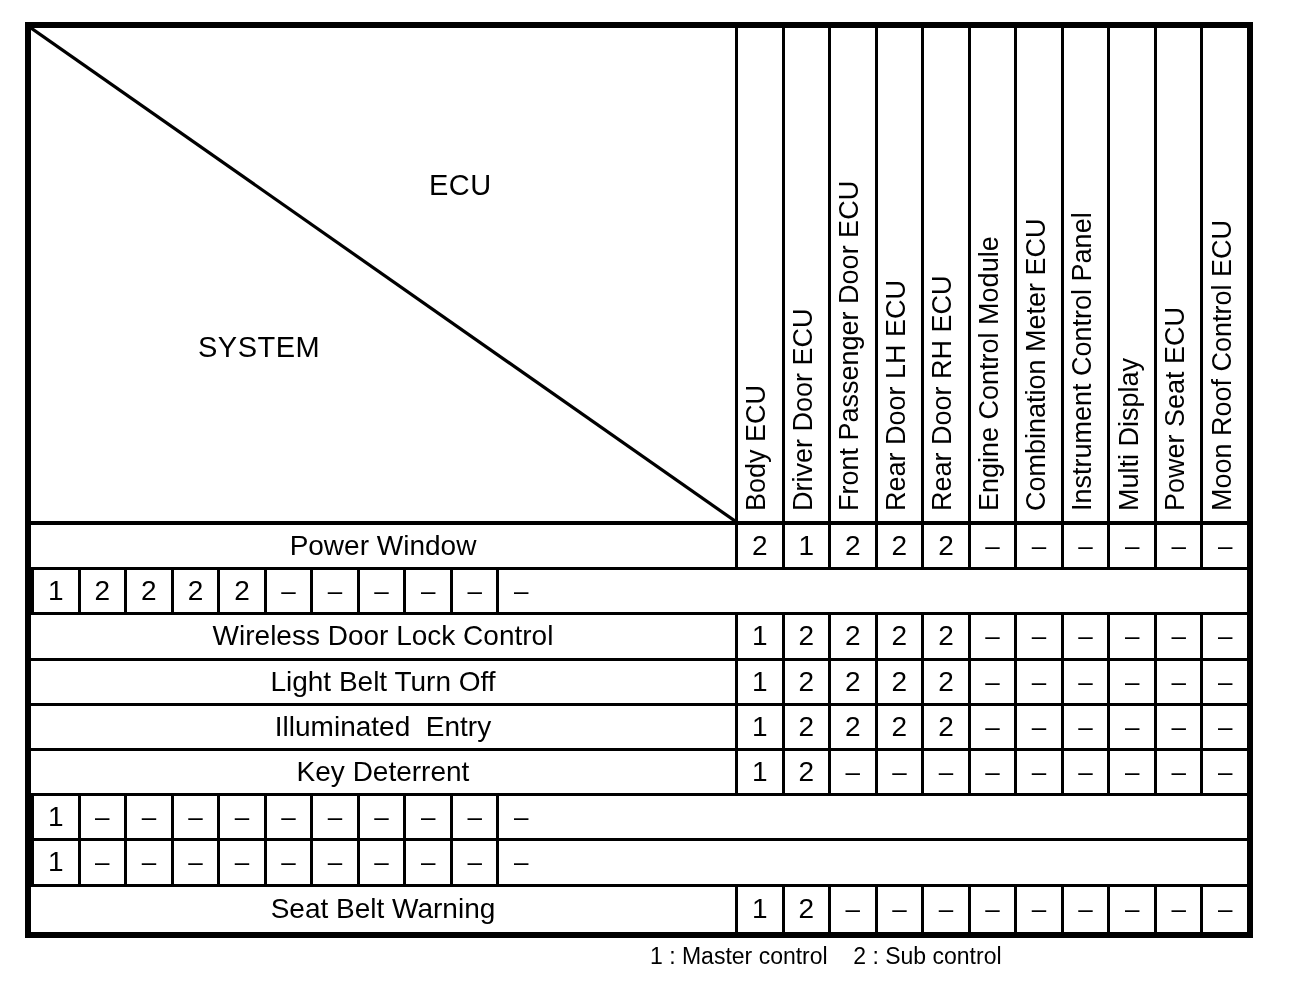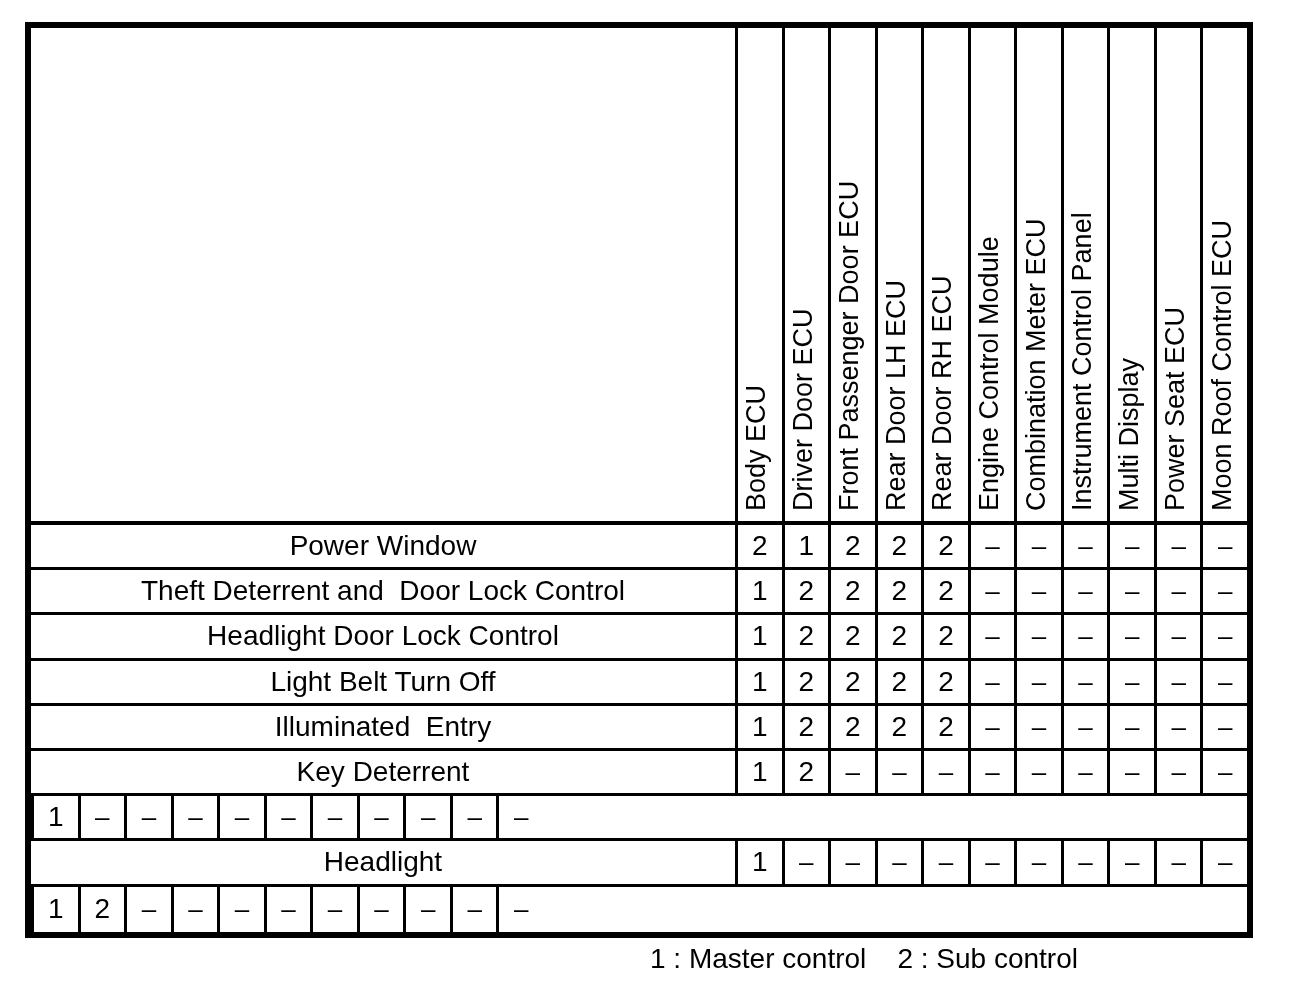--- a/index.html
+++ b/index.html
@@ -166,33 +166,40 @@
   }
   .data-cell.dash {
     font-size: 26px;
   }
 
   
   #legend {
     position: absolute;
     left: 650px;
     top: 945px;
-    font-size: 28px;
+    font-size: 23px;
     line-height: 1;
     white-space: pre;
   }
 </style>
 </head>
 <body>
 
 <div id="page">
 
   <div id="table-frame">
     <div id="inner">
 
+      <div id="corner-cell">
+        <svg id="corner-diagonal" viewBox="0 0 704 493" preserveAspectRatio="none">
+          <line x1="0" y1="0" x2="704" y2="493"></line>
+        </svg>
+        <div class="corner-label" id="ecu-label">ECU</div>
+        <div class="corner-label" id="system-label">SYSTEM</div>
+      </div>
 
       <div id="col-header-strip">
           <div class="col-header">
             <div class="col-header-rot">
               <span>Body ECU</span>
             </div>
           </div>
           <div class="col-header">
             <div class="col-header-rot">
               <span>Driver Door ECU</span>
@@ -256,35 +263,34 @@
             <div class="data-cell">2</div>
             <div class="data-cell">2</div>
             <div class="data-cell dash">–</div>
             <div class="data-cell dash">–</div>
             <div class="data-cell dash">–</div>
             <div class="data-cell dash">–</div>
             <div class="data-cell dash">–</div>
             <div class="data-cell dash">–</div>
           </div>
           <div class="data-row">
-            <div class="row-label">Theft Deterrent and  Door Lock Control</div>
-            <div class="data-cell">1</div>
-            <div class="data-cell">2</div>
-            <div class="data-cell">2</div>
-            <div class="data-cell">2</div>
-            <div class="data-cell">2</div>
-            <div class="data-cell dash">–</div>
-            <div class="data-cell dash">–</div>
-            <div class="data-cell dash">–</div>
-            <div class="data-cell dash">–</div>
-            <div class="data-cell dash">–</div>
-            <div class="data-cell dash">–</div>
-          </div>
-          <div class="data-row">
-            <div class="row-label">Headlight Door Lock Control</div>
+            <div class="data-cell">1</div>
+            <div class="data-cell">2</div>
+            <div class="data-cell">2</div>
+            <div class="data-cell">2</div>
+            <div class="data-cell">2</div>
+            <div class="data-cell dash">–</div>
+            <div class="data-cell dash">–</div>
+            <div class="data-cell dash">–</div>
+            <div class="data-cell dash">–</div>
+            <div class="data-cell dash">–</div>
+            <div class="data-cell dash">–</div>
+          </div>
+          <div class="data-row">
+            <div class="row-label">Wireless Door Lock Control</div>
             <div class="data-cell">1</div>
             <div class="data-cell">2</div>
             <div class="data-cell">2</div>
             <div class="data-cell">2</div>
             <div class="data-cell">2</div>
             <div class="data-cell dash">–</div>
             <div class="data-cell dash">–</div>
             <div class="data-cell dash">–</div>
             <div class="data-cell dash">–</div>
             <div class="data-cell dash">–</div>
@@ -339,34 +345,34 @@
             <div class="data-cell dash">–</div>
             <div class="data-cell dash">–</div>
             <div class="data-cell dash">–</div>
             <div class="data-cell dash">–</div>
             <div class="data-cell dash">–</div>
             <div class="data-cell dash">–</div>
             <div class="data-cell dash">–</div>
             <div class="data-cell dash">–</div>
           </div>
           <div class="data-row">
-            <div class="row-label">Headlight</div>
-            <div class="data-cell">1</div>
-            <div class="data-cell dash">–</div>
-            <div class="data-cell dash">–</div>
-            <div class="data-cell dash">–</div>
-            <div class="data-cell dash">–</div>
-            <div class="data-cell dash">–</div>
-            <div class="data-cell dash">–</div>
-            <div class="data-cell dash">–</div>
-            <div class="data-cell dash">–</div>
-            <div class="data-cell dash">–</div>
-            <div class="data-cell dash">–</div>
-          </div>
-          <div class="data-row">
+            <div class="data-cell">1</div>
+            <div class="data-cell dash">–</div>
+            <div class="data-cell dash">–</div>
+            <div class="data-cell dash">–</div>
+            <div class="data-cell dash">–</div>
+            <div class="data-cell dash">–</div>
+            <div class="data-cell dash">–</div>
+            <div class="data-cell dash">–</div>
+            <div class="data-cell dash">–</div>
+            <div class="data-cell dash">–</div>
+            <div class="data-cell dash">–</div>
+          </div>
+          <div class="data-row">
+            <div class="row-label">Seat Belt Warning</div>
             <div class="data-cell">1</div>
             <div class="data-cell">2</div>
             <div class="data-cell dash">–</div>
             <div class="data-cell dash">–</div>
             <div class="data-cell dash">–</div>
             <div class="data-cell dash">–</div>
             <div class="data-cell dash">–</div>
             <div class="data-cell dash">–</div>
             <div class="data-cell dash">–</div>
             <div class="data-cell dash">–</div>

